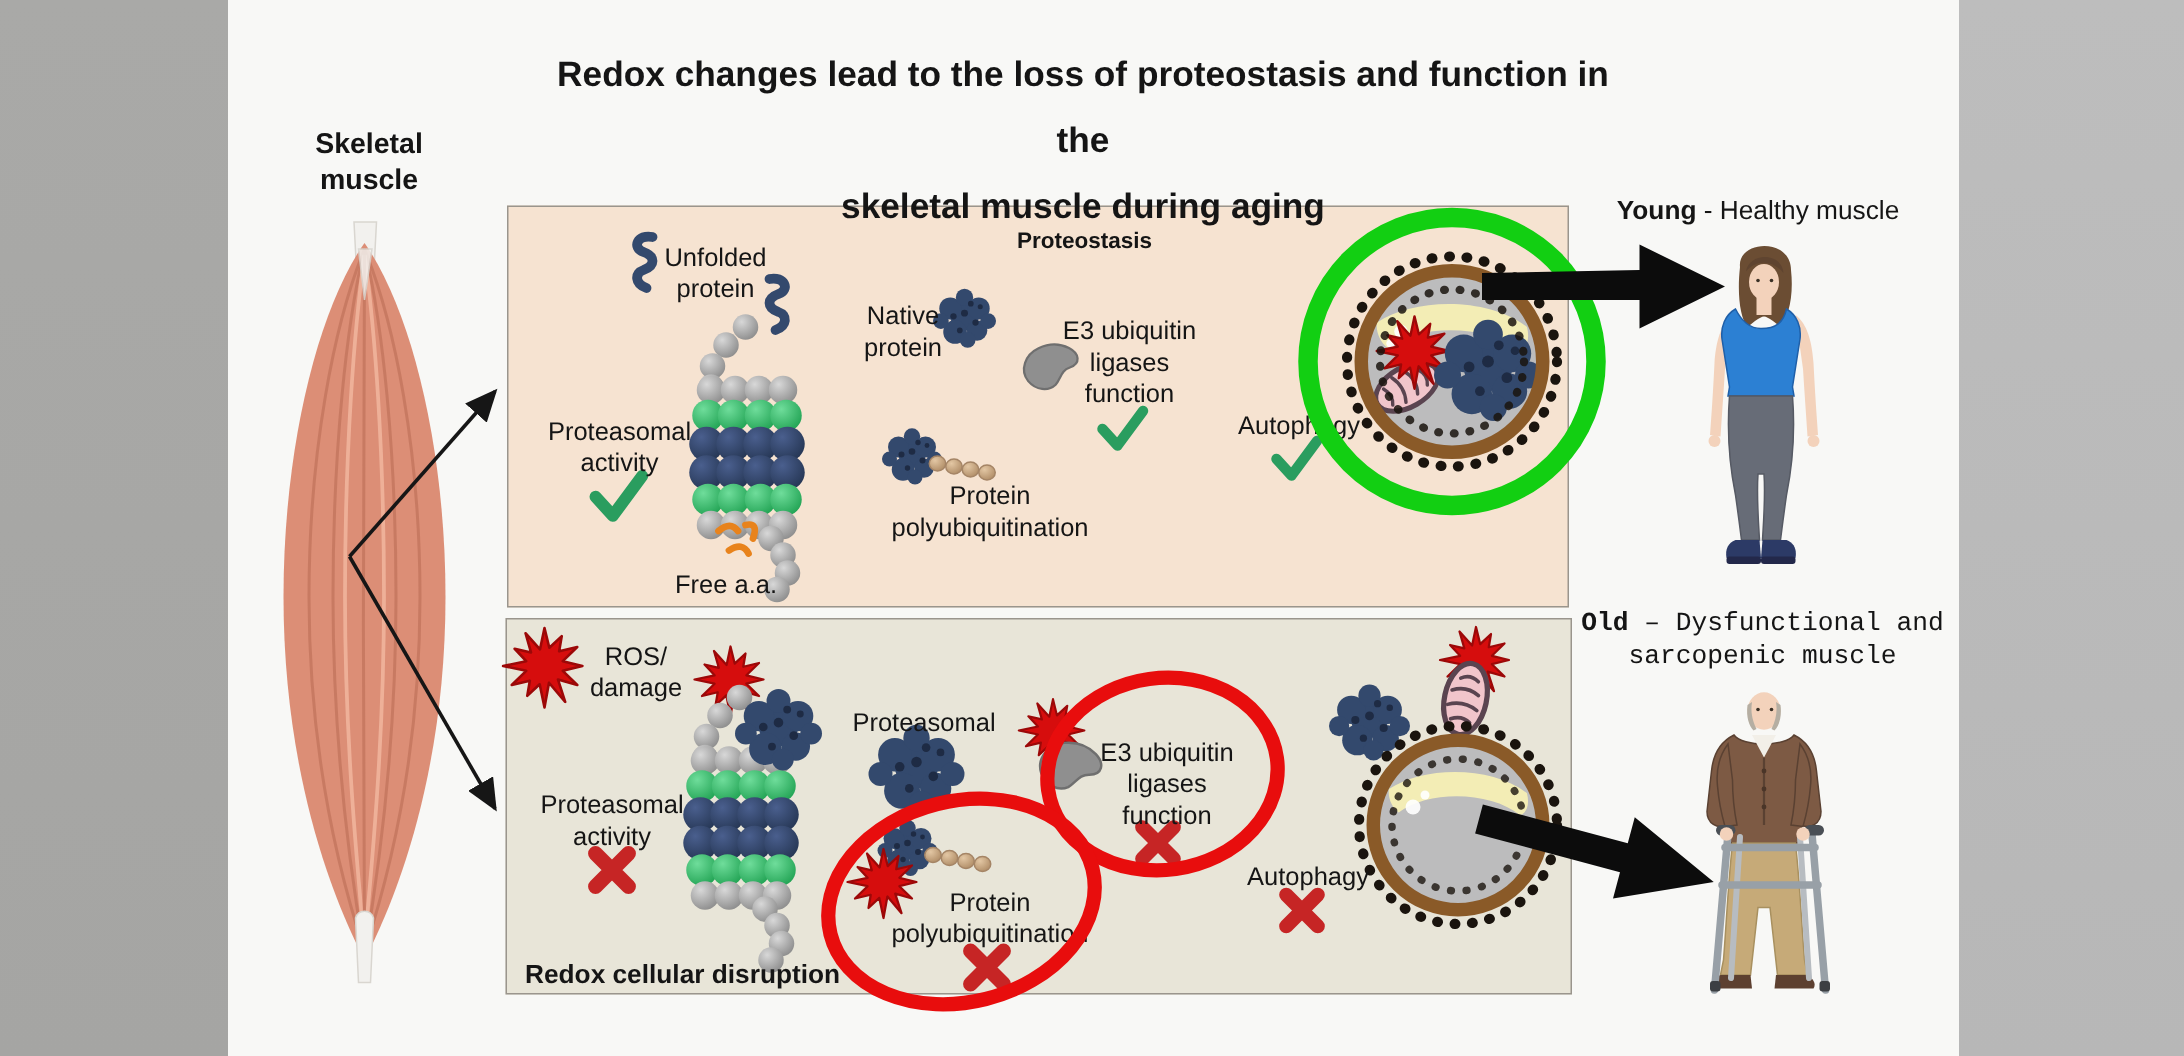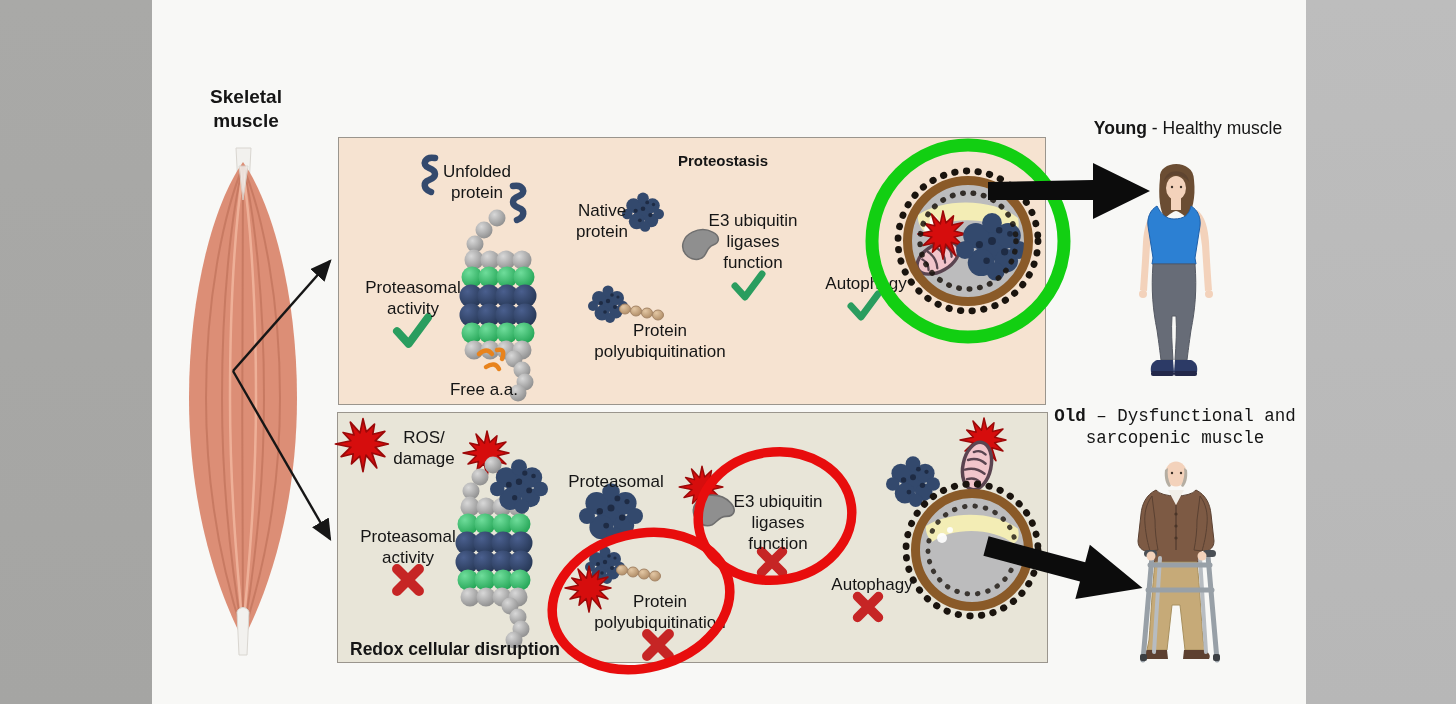--- a/index.html
+++ b/index.html
@@ -278,20 +278,21 @@
       </g>
       <rect x="1144" y="550" width="13" height="7" rx="3.5" fill="#4a4f55"></rect>
       <rect x="1203" y="550" width="13" height="7" rx="3.5" fill="#4a4f55"></rect>
       <rect x="1140" y="654" width="7" height="7" rx="2" fill="#3c3f43"></rect>
       <rect x="1213" y="654" width="7" height="7" rx="2" fill="#3c3f43"></rect>
       <circle class="skin" cx="1151" cy="556" r="4.5"></circle>
         <circle class="skin" cx="1202" cy="556" r="4.5"></circle>
     </g>
   </svg>
 
+  <div class="lbl title" style="left:722px;top:27px;"><span>Redox changes lead to the loss of proteostasis and function in the</span><br><span>skeletal muscle during aging</span></div>
   <div class="lbl skeletal" style="left:246px;top:85px;">Skeletal
 muscle</div>
 
   <div class="lbl heading" style="left:723px;top:148px;">Proteostasis</div>
   <div class="lbl" style="left:477px;top:161px;">Unfolded
 protein</div>
   <div class="lbl" style="left:602px;top:200px;">Native
 protein</div>
   <div class="lbl" style="left:753px;top:210px;">E3 ubiquitin
 ligases
@@ -309,21 +310,21 @@
   <div class="lbl" style="left:408px;top:526px;">Proteasomal
 activity</div>
   <div class="lbl" style="left:778px;top:491px;">E3 ubiquitin
 ligases
 function</div>
   <div class="lbl" style="left:660px;top:591px;">Protein
 polyubiquitination</div>
   <div class="lbl" style="left:872px;top:574px;">Autophagy</div>
   <div class="lbl left-align caption" style="left:350px;top:639px;">Redox cellular disruption</div>
 
-  <div class="lbl person-lbl" style="left:1172px;top:117px;margin-left:16px;"><span class="bold">Young</span><span> - Healthy muscle</span></div>
+  <div class="lbl person-lbl" style="left:1172px;top:129px;"><span class="bold">Young</span><span> - Healthy muscle</span></div>
   <div class="lbl person-lbl" style="left:1175px;top:405px;font-family:Liberation Mono, monospace;"><span class="bold">Old</span><span> – Dysfunctional and</span><br><span>sarcopenic muscle</span></div>
 
   <svg class="layer" viewBox="0 0 1456 704">
     <circle class="green-ring" cx="968" cy="241" r="96"></circle>
     <ellipse class="red-ring" cx="775" cy="516" rx="77" ry="64" transform="rotate(-8 775 516)"></ellipse>
     <ellipse class="red-ring" cx="641" cy="601" rx="90" ry="67" transform="rotate(-14 641 601)"></ellipse>
     <polygon class="arrow-big" points="988,182 1093,180 1093,163 1150,191 1093,219 1093,200 988,200"></polygon>
     <g transform="translate(986,546) rotate(15)">
       <polygon class="arrow-big" points="0,-10 100,-10 100,-28 162,0 100,28 100,10 0,10"></polygon>
     </g>

